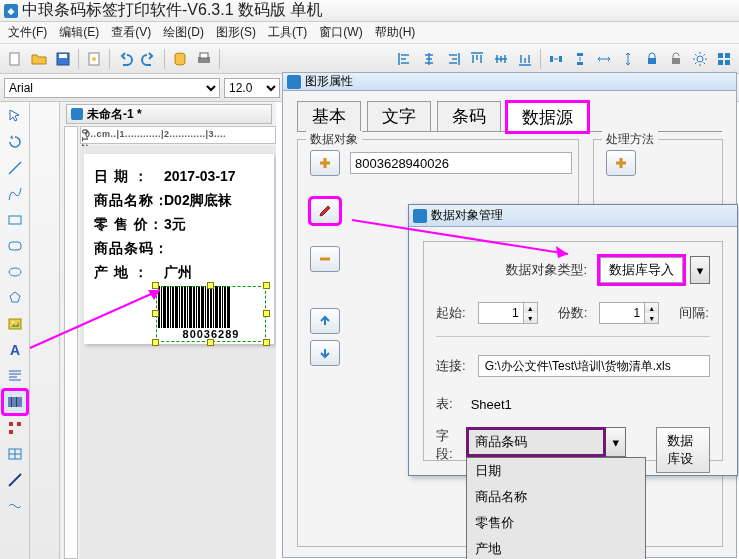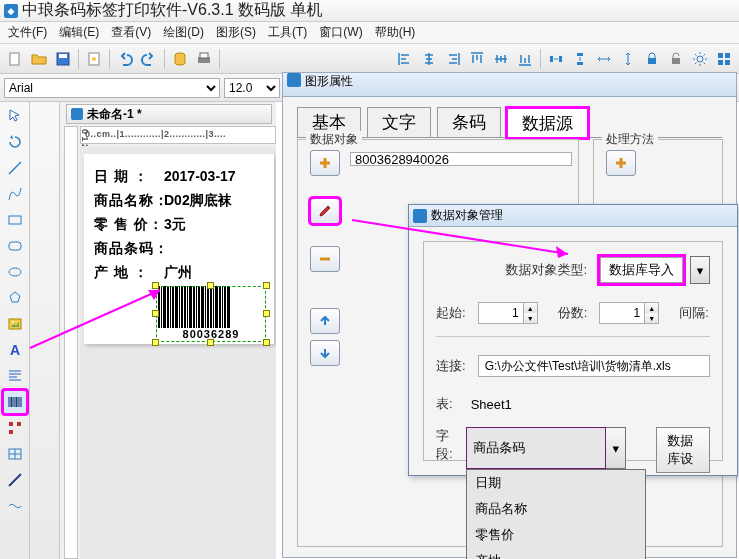--- a/index.html
+++ b/index.html
@@ -51,53 +51,53 @@
   .barcode-sel .h-rm { right: -4px; top: 50%; margin-top: -4px; }
   .barcode-sel .sel-border { position: absolute; inset: 0; border: 1px dashed #00a000; }
   .barcode-bars { display: flex; align-items: flex-end; height: 42px; gap: 1px; padding: 0 2px; }
   .barcode-bars span { background: #000; width: 2px; height: 100%; }
   .barcode-bars span.t { width: 1px; }
   .barcode-bars span.w { width: 3px; }
   .barcode-num { font-size: 11px; text-align: center; letter-spacing: 1px; }
   
   
   .prop-panel { position: absolute; top: 72px; left: 282px; width: 455px; height: 486px; background: #f4f4f4; border: 1px solid #9aaac0; }
-  .prop-panel .pp-title { height: 24px; background: linear-gradient(#e8f0fa,#cfe0f2); display: flex; padding: 0 4px; border-bottom: 1px solid #9aaac0; }
+  .prop-panel .pp-title { height: 18px; background: linear-gradient(#e8f0fa,#cfe0f2); display: flex; align-items: center; padding: 0 4px; border-bottom: 1px solid #9aaac0; }
   .pp-title .app-icon { width: 14px; height: 14px; background: #2a80c8; border-radius: 2px; margin-right: 4px; }
   .tabs { display: flex; gap: 6px; padding: 10px 14px 0 14px; }
   .tab { border: 1px solid #9a9a9a; border-bottom: none; background: #f0f0f0; padding: 3px 14px; font-size: 17px; cursor: pointer; }
   .tab.active { background: #fff; position: relative; top: 1px; }
   .tab-underline { height: 1px; background: #9a9a9a; margin: 0 14px; }
   .hl-magenta { outline: 3px solid #ff00ff; outline-offset: -1px; }
   
   .group-box { position: absolute; border: 1px solid #b8b8b8; background: #f4f4f4; }
   .group-box > .legend { position: absolute; top: -9px; left: 8px; background: #f4f4f4; padding: 0 4px; font-size: 12px; color: #333; }
   .gb-data { top: 66px; left: 14px; width: 282px; height: 408px; }
   .gb-proc { top: 66px; left: 310px; width: 130px; height: 408px; }
   
   .act-btn { width: 30px; height: 26px; border: 1px solid #8a98aa; background: linear-gradient(#fefefe,#e2e8f0); border-radius: 3px; display: inline-flex; align-items: center; justify-content: center; cursor: pointer; }
   .act-btn svg { width: 16px; height: 16px; }
-  .data-value { position: absolute; top: 12px; left: 52px; width: 222px; height: 14px; border: 1px solid #abadb3; background: #fff; padding: 2px 4px; font-size: 13px; display: flex; align-items: center; }
+  .data-value { position: absolute; top: 12px; left: 52px; width: 222px; height: 22px; border: 1px solid #abadb3; background: #fff; padding: 2px 4px; font-size: 13px; display: flex; align-items: center; }
   
   
   .dialog { position: absolute; top: 204px; left: 408px; width: 330px; height: 272px; background: #f4f4f4; border: 1px solid #6a88b0; box-shadow: 2px 2px 6px rgba(0,0,0,0.25); }
   .dialog .pp-title { height: 22px; background: linear-gradient(#e8f0fa,#cfe0f2); display: flex; align-items: center; padding: 0 4px; border-bottom: 1px solid #9aaac0; }
   .dlg-inner { position: absolute; top: 36px; left: 14px; right: 14px; bottom: 14px; border: 1px solid #b8b8b8; padding: 14px 12px; }
   .combo-type { display: inline-flex; align-items: stretch; }
   .combo-type .txt { border: 2px solid #a3a3a3; padding: 3px 8px; background: #fff; min-width: 72px; font-size: 13px; }
   .combo-type .arrow { border: 1px solid #707070; background: linear-gradient(#f8f8f8,#dcdcdc); width: 20px; display: flex; align-items: center; justify-content: center; margin-left: 6px; }
   .field-row { display: flex; align-items: center; margin-bottom: 12px; font-size: 13px; gap: 12px; }
   .field-row label { color: #333; }
   .spin { display: inline-flex; border: 1px solid #abadb3; background: #fff; height: 22px; }
   .spin input { border: none; width: 44px; text-align: right; padding: 0 4px; font-size: 12px; }
   .spin .sp-btns { width: 14px; display: flex; flex-direction: column; border-left: 1px solid #abadb3; }
   .spin .sp-btns div { flex: 1; display: flex; align-items: center; justify-content: center; font-size: 7px; background: linear-gradient(#fafafa,#e4e4e4); cursor: pointer; }
   .textfield { border: 1px solid #abadb3; background: #fff; height: 22px; padding: 2px 6px; font-size: 12px; display: inline-flex; align-items: center; }
   .drop { position: relative; display: inline-flex; }
-  .drop .val { border: 1px solid #701a75; background: #e6e6e6; padding: 11px 6px; min-width: 140px; font-size: 13px; }
+  .drop .val { border: 3px solid #701a75; background: #e6e6e6; padding: 3px 6px; min-width: 140px; font-size: 13px; }
   .drop .arrow { border: 1px solid #707070; border-left: none; background: linear-gradient(#f8f8f8,#dcdcdc); width: 20px; display: flex; align-items: center; justify-content: center; }
   .dropdown-list { position: absolute; top: 100%; left: 0; width: 180px; background: #e6e6e6; border: 1px solid #707070; z-index: 20; }
   .dropdown-list .opt { padding: 4px 8px; font-size: 13px; cursor: pointer; }
   .btn-raised { border: 1px solid #8a8a8a; background: linear-gradient(#fdfdfd,#e4e4e4); padding: 4px 10px; font-size: 13px; cursor: pointer; }
   
   .arrow-annot { position: absolute; pointer-events: none; }
   .arrow-annot line { stroke: #ff00ff; stroke-width: 2; }
   .arrow-annot polygon { fill: #ff00ff; }
 </style>
 </head>

